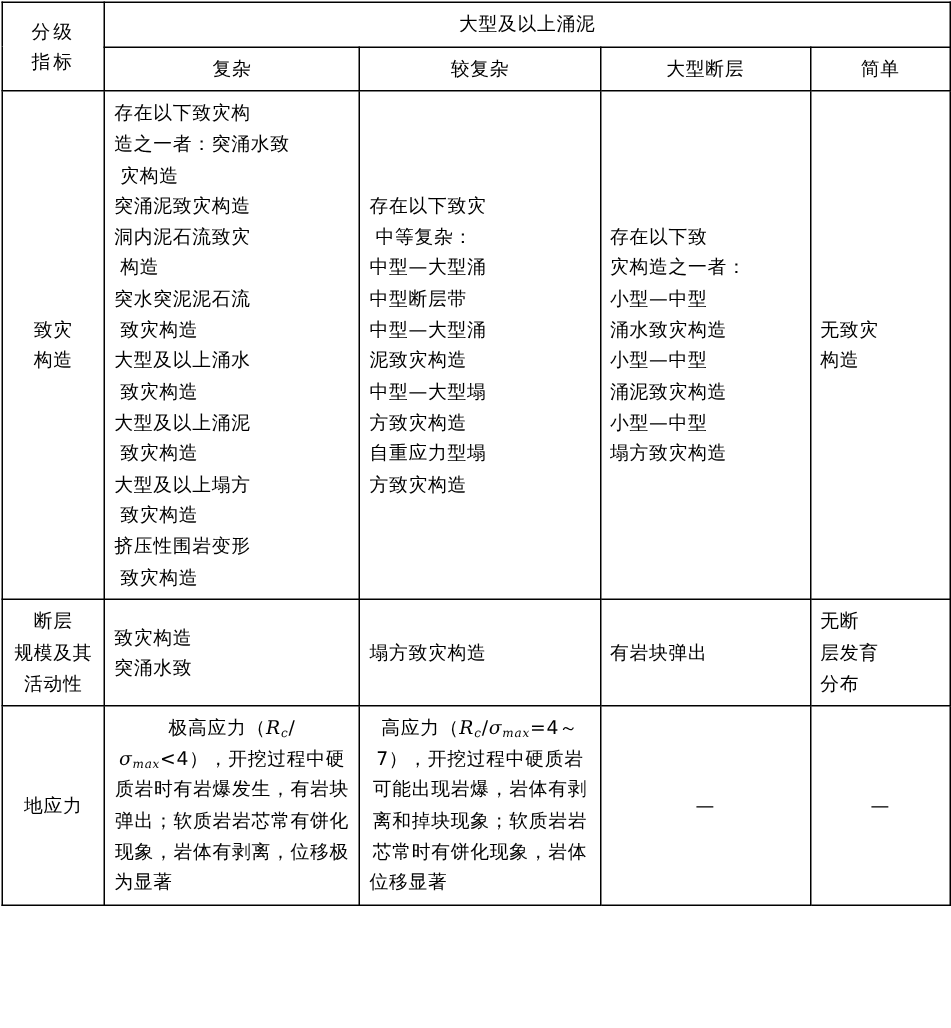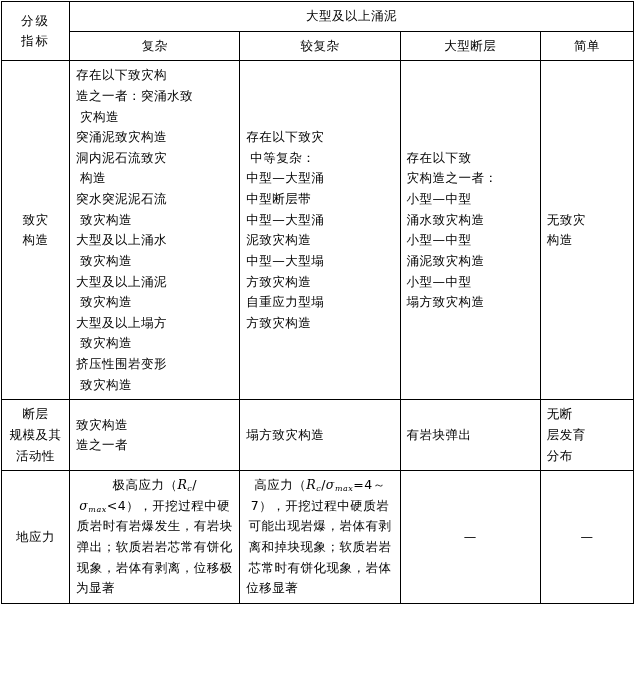--- a/index.html
+++ b/index.html
@@ -155,21 +155,21 @@
       </tr>
 
       <tr>
         <td class="rowlabel">
           <div>断层</div>
           <div>规模及其</div>
           <div>活动性</div>
         </td>
         <td class="lines">
           <div>致灾构造</div>
-          <div>造之一者</div>
+          <div>突涌水致</div>
         </td>
         <td class="lines">
           <div>塌方致灾构造</div>
         </td>
         <td class="lines">
           <div>有岩块弹出</div>
         </td>
         <td class="lines">
           <div>无断</div>
           <div>层发育</div>

